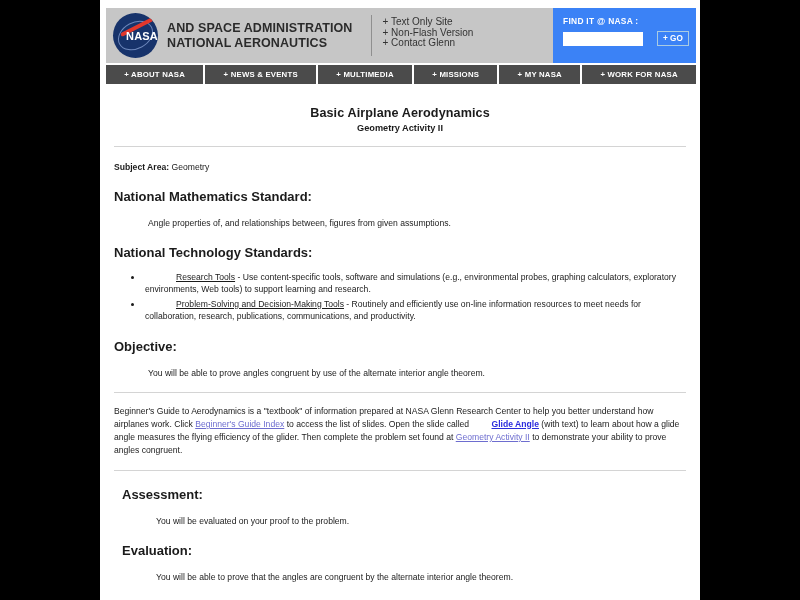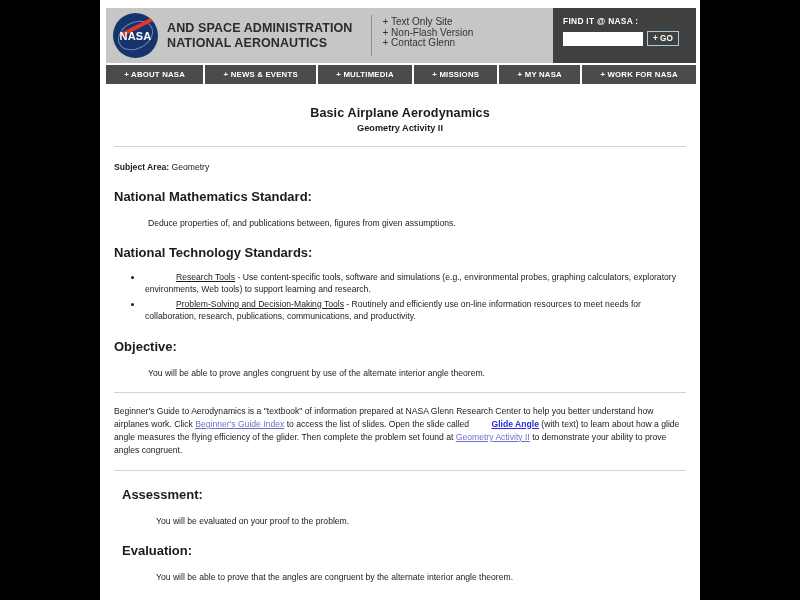--- a/index.html
+++ b/index.html
@@ -87,21 +87,21 @@
     height: 4px;
     background: #e2372b;
     transform: rotate(-27deg);
     border-radius: 3px;
   }
   .nasa-meatball .wordmark {
     position: absolute;
     left: 0;
     right: 0;
     top: 17px;
-    text-align: center;
+    text-align: right;
     color: #ffffff;
     font-size: 11px;
     font-weight: bold;
     letter-spacing: 0.2px;
     font-family: "Liberation Sans", sans-serif;
   }
 
   .agency-name {
     margin-left: 9px;
     color: #2b2b2b;
@@ -123,21 +123,21 @@
     flex: 1 1 auto;
     padding: 9px 8px 0 11px;
     font-size: 10px;
     color: #333333;
     line-height: 10.6px;
   }
   .quick-links div { white-space: nowrap; }
 
   .find-it {
     flex: 0 0 143px;
-    background: #404040;
+    background: #3b82f6;
     padding: 8px 0 0 10px;
     box-sizing: border-box;
   }
   .find-it .fi-label {
     color: #ffffff;
     font-size: 8.4px;
     font-weight: bold;
     letter-spacing: 0.3px;
     white-space: nowrap;
     margin-bottom: 5px;
@@ -147,21 +147,21 @@
     width: 80px;
     height: 14px;
     border: 1px solid #ffffff;
     background: #ffffff;
     font-size: 9px;
     padding: 0 2px;
     box-sizing: border-box;
     font-family: "Liberation Sans", sans-serif;
   }
   .find-it .go-btn {
-    margin-left: 4px;
+    margin-left: 14px;
     border: 1px solid #a9cbe2;
     color: #ffffff;
     font-size: 8.2px;
     font-weight: bold;
     padding: 2px 5px;
     background: transparent;
     cursor: pointer;
     font-family: "Liberation Sans", sans-serif;
     white-space: nowrap;
   }
@@ -318,21 +318,21 @@
 
       <hr class="rule">
 
       <div class="field">
         <span class="lbl">Subject Area:</span>
         <span>Geometry</span>
       </div>
 
 
       <div class="heading">National Mathematics Standard:</div>
-      <div class="indented">Deduce properties of, and publications between, figures from given assumptions.</div>
+      <div class="indented">Angle properties of, and relationships between, figures from given assumptions.</div>
 
       <div class="heading">National Technology Standards:</div>
       <ul class="std-list">
         <li>
           <span class="u">Research Tools</span><span> - Use content-specific tools, software and simulations (e.g., environmental probes, graphing calculators, exploratory environments, Web tools) to support learning and research.</span>
         </li>
         <li>
           <span class="u">Problem-Solving and Decision-Making Tools</span><span> - Routinely and efficiently use on-line information resources to meet needs for collaboration, research, publications, communications, and productivity.</span>
         </li>
       </ul>

